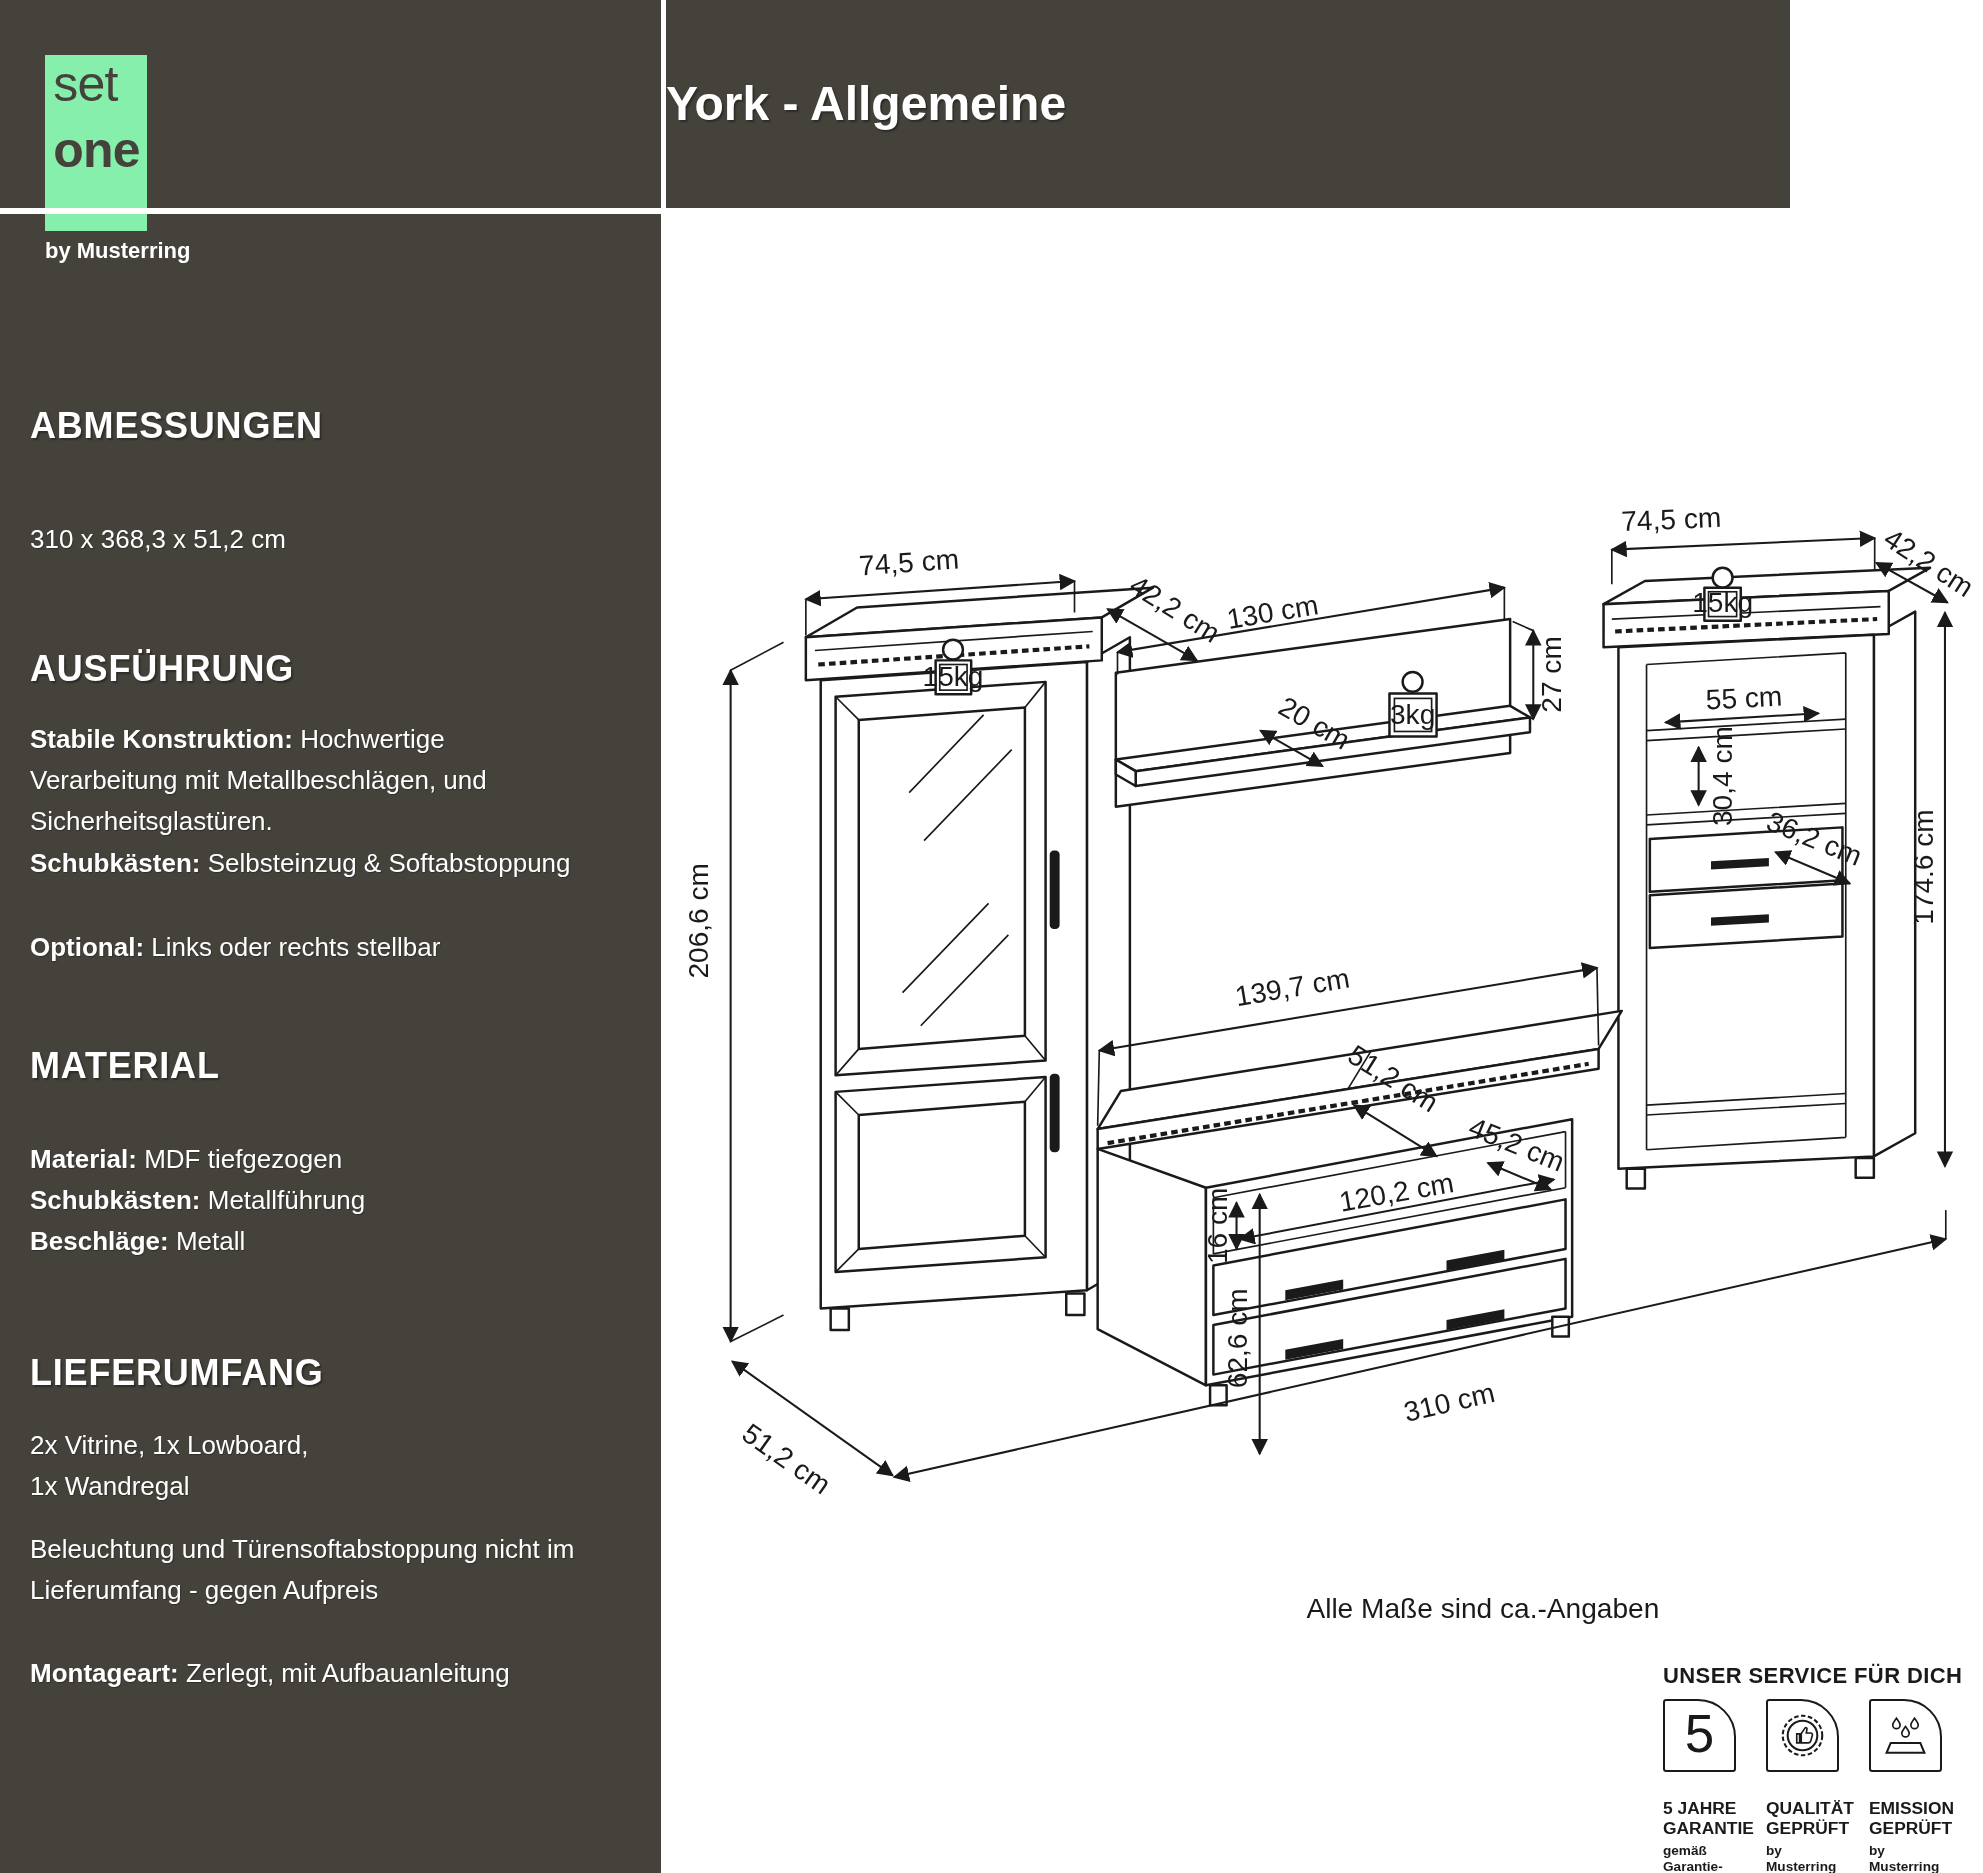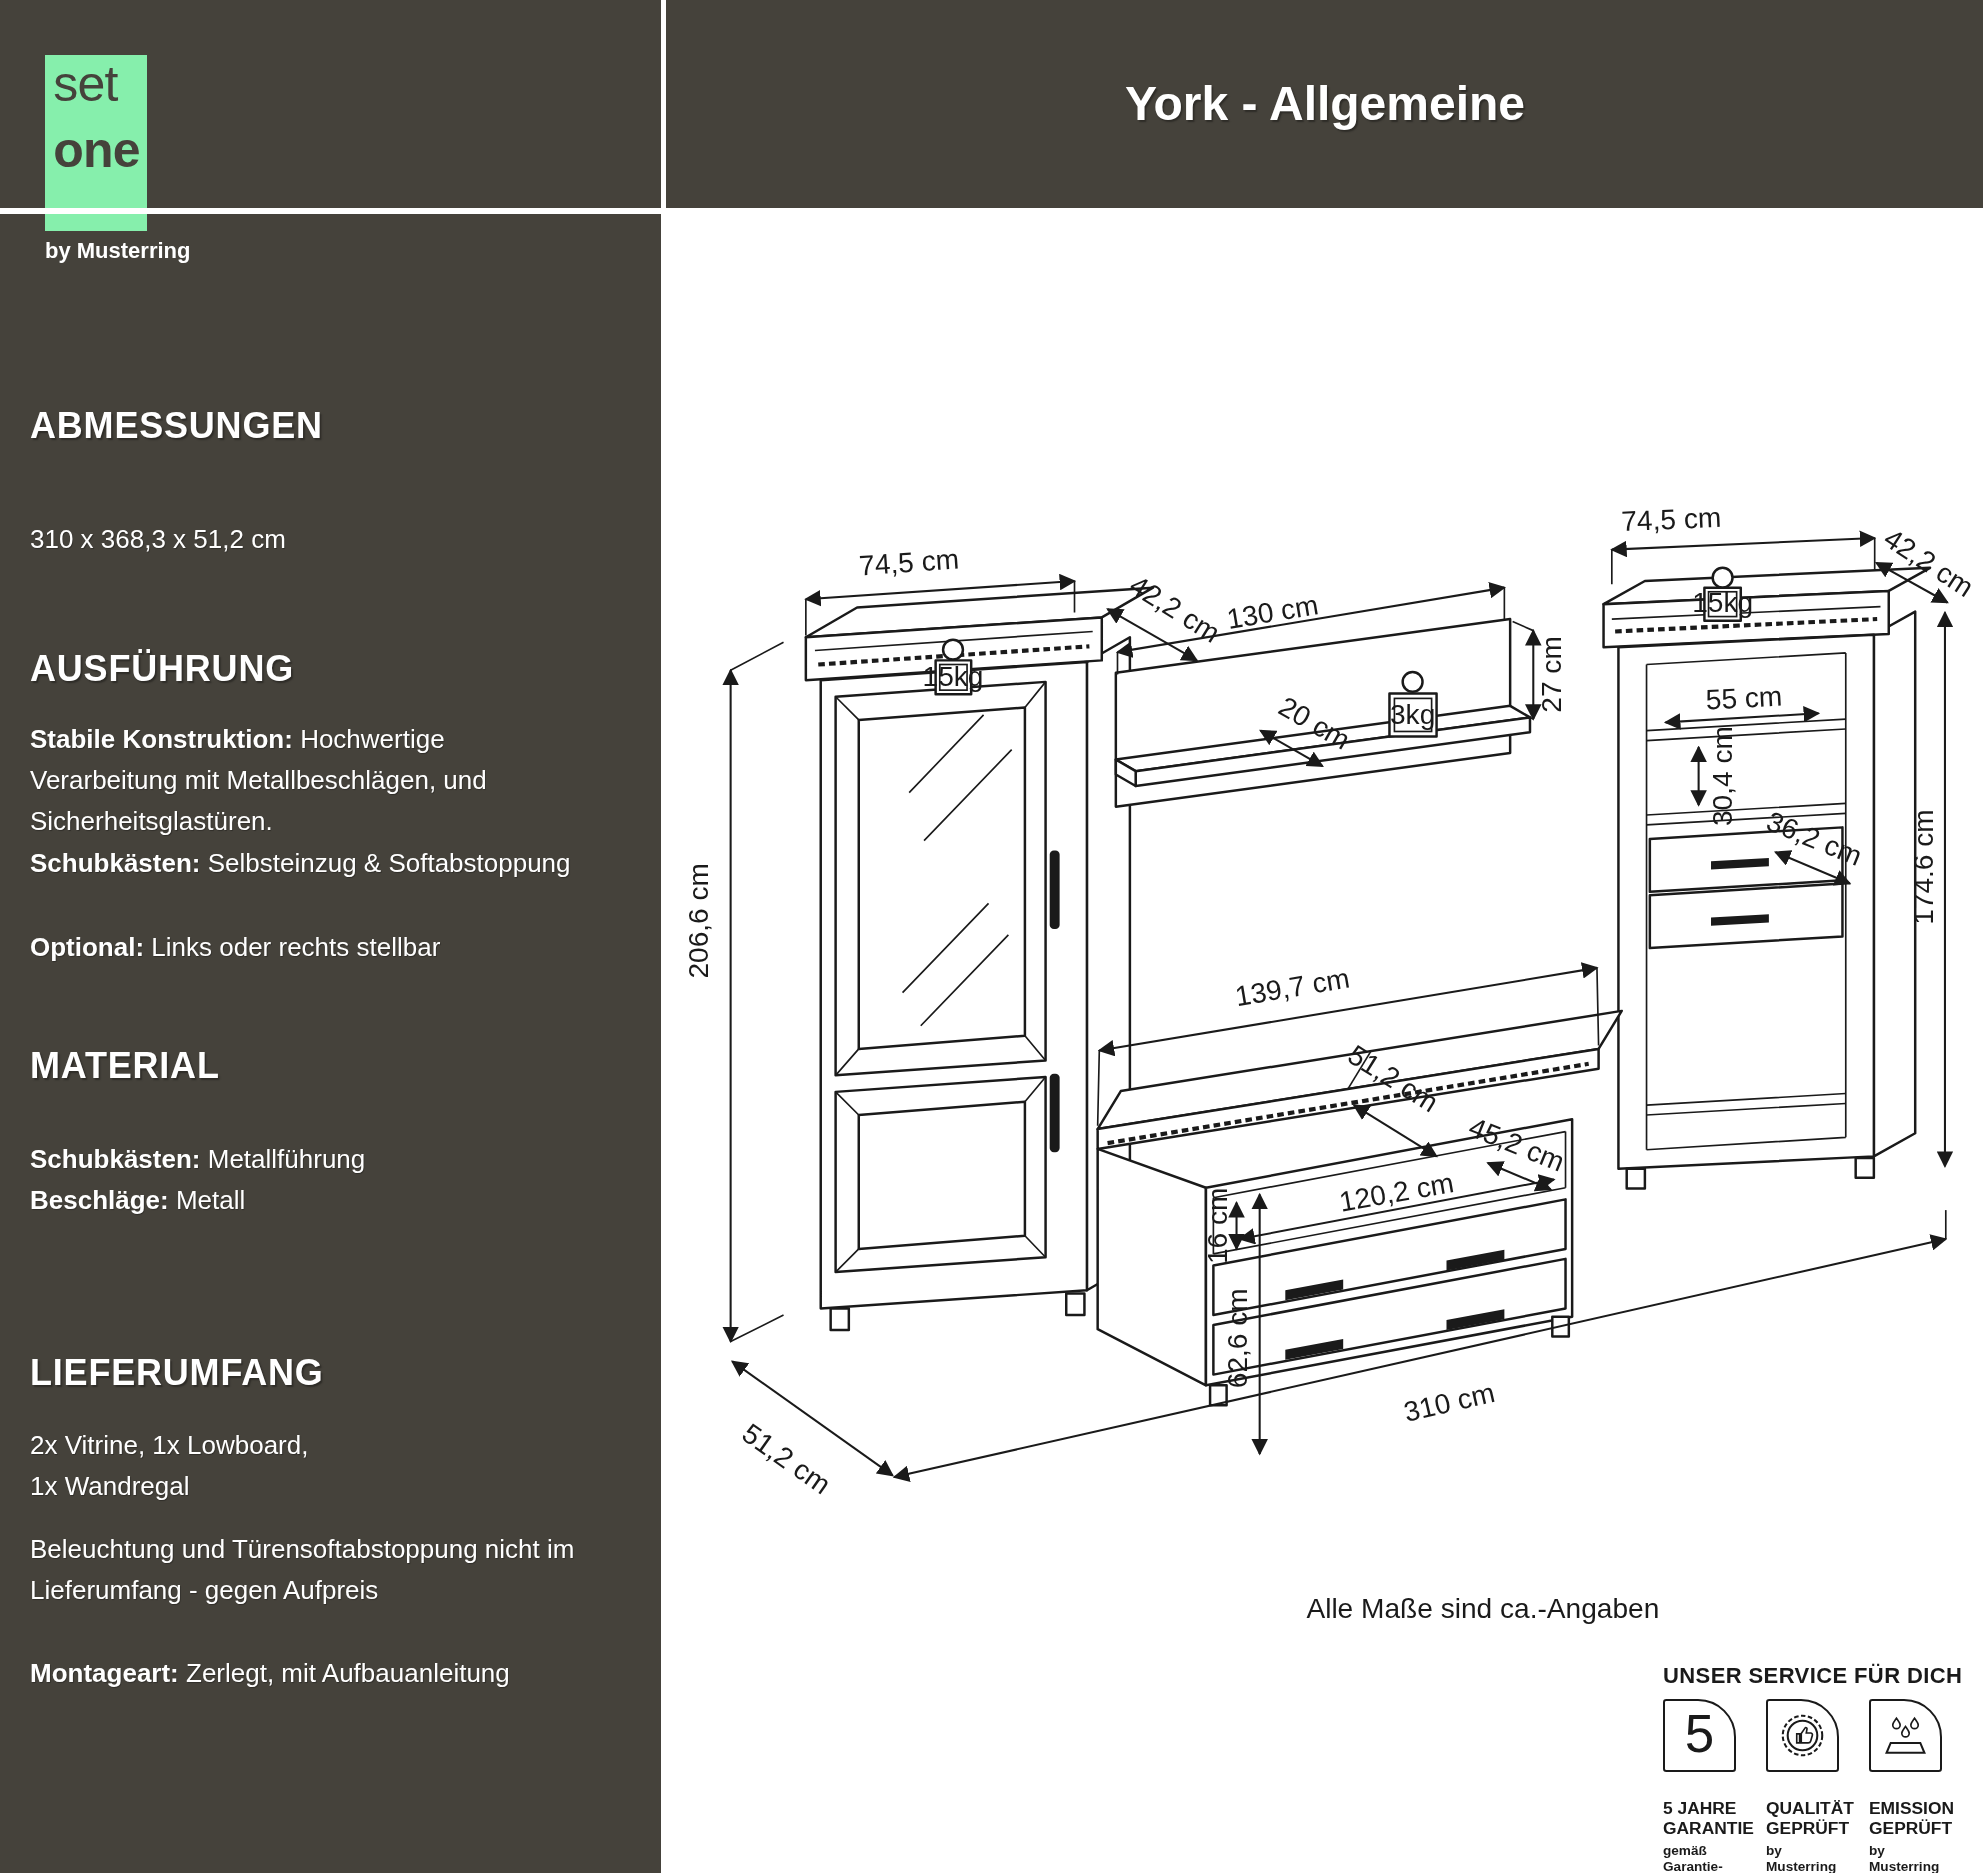--- a/index.html
+++ b/index.html
@@ -1,22 +1,22 @@
 <!DOCTYPE html>
 <html style="font-size:13.2px"><head>
 <meta charset="utf-8">
 <style>
   html,body{margin:0;padding:0;}
   body{width:1984px;height:1874px;background:#ffffff;font-family:"Liberation Sans",sans-serif;}
   #page{position:relative;width:1984px;height:1874px;overflow:hidden;background:#ffffff;}
 
   
   .sidebar{position:absolute;left:0;top:0;width:661px;height:1874px;background:#45423b;}
-  .header{position:absolute;left:666px;top:0;width:1318px;height:208px;background:#45423b;
-          display:flex;flex-direction:column;align-items:center;justify-content:center;}
+  .header{position:absolute;left:666px;top:0;width:1124px;height:208px;background:#45423b;
+          display:flex;flex-direction:column;align-items:flex-start;justify-content:center;}
   .hdivider-v{position:absolute;left:661px;top:0;width:5px;height:208px;background:#ffffff;}
   .hdivider-h{position:absolute;left:0;top:208px;width:1984px;height:5.8px;background:#ffffff;}
 
   .title{color:#ffffff;font-weight:bold;font-size:48px;line-height:1.25;text-align:center;
          text-shadow:1.7px 1.7px 1.7px rgba(0,0,0,.35);}
 
   
   .logo-box{position:absolute;left:45px;top:55px;width:102px;height:176px;background:#86efac;
             padding:3.3px 0 0 8.3px;box-sizing:border-box;}
   .logo-set{font-size:50px;color:#45423b;font-weight:300;line-height:1.05;letter-spacing:-0.8px;}
@@ -81,20 +81,21 @@
       <b>Schubkästen:</b><span> Selbsteinzug &amp; Softabstoppung</span>
     </div>
     <div class="sb sbtxt" style="top:927px;">
       <b>Optional:</b><span> Links oder rechts stellbar</span>
     </div>
 
     <div class="sb" style="top:1045px;">
       <h2>MATERIAL</h2>
     </div>
     <div class="sb sbtxt" style="top:1139px;">
+      <div><b>Material:</b><span> MDF tiefgezogen</span></div>
       <div><b>Schubkästen:</b><span> Metallführung</span></div>
       <div><b>Beschläge:</b><span> Metall</span></div>
     </div>
 
     <div class="sb" style="top:1352px;">
       <h2>LIEFERUMFANG</h2>
     </div>
     <div class="sb sbtxt" style="top:1425px;">
       <span>2x Vitrine, 1x Lowboard,</span><br>
       <span>1x Wandregal</span>

